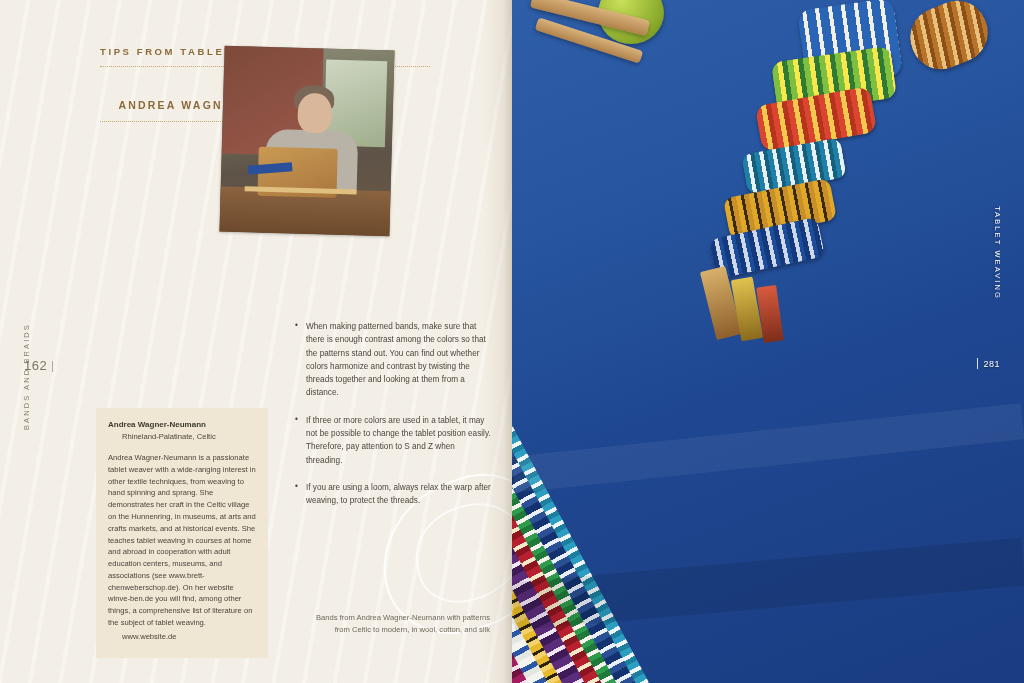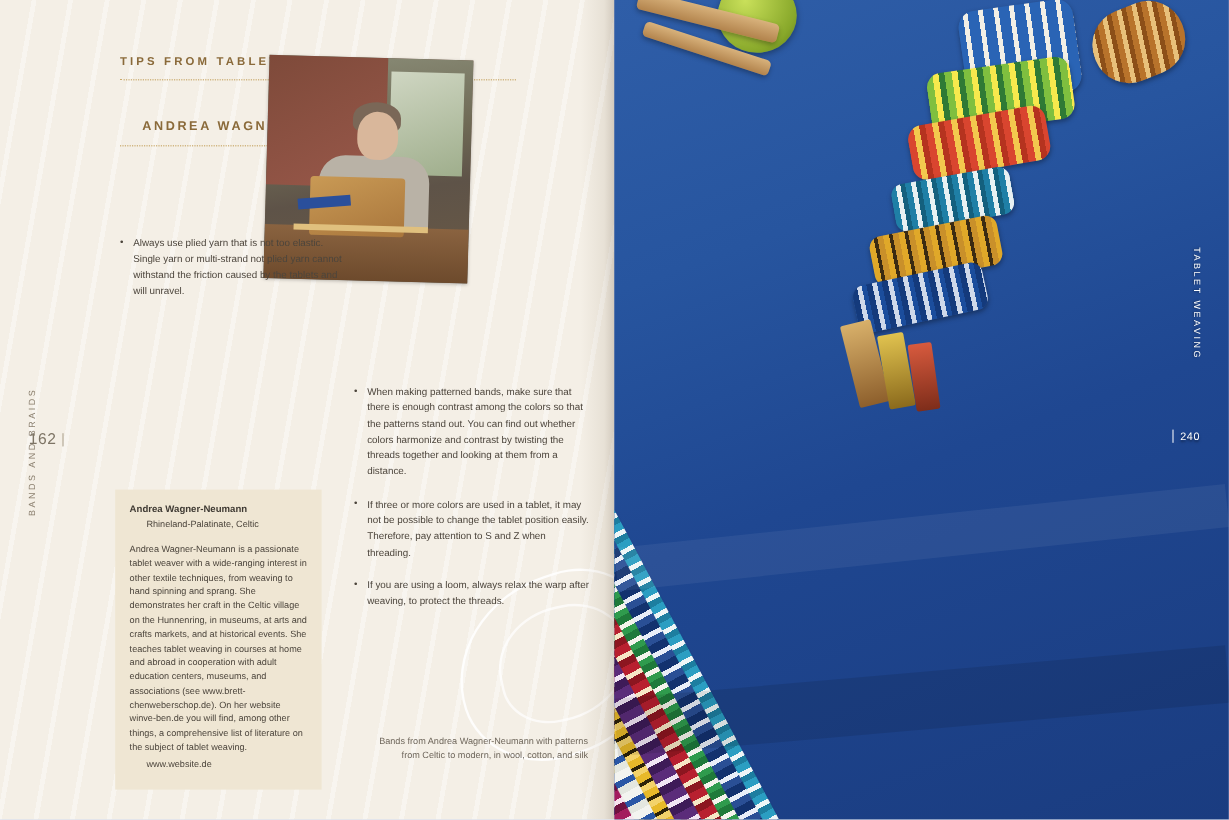--- a/index.html
+++ b/index.html
@@ -339,21 +339,20 @@
       <div class="person-body"></div>
       <div class="person-hair"></div>
       <div class="person-head"></div>
       <div class="table"></div>
       <div class="loom"></div>
       <div class="loom-bar"></div>
       <div class="blue-band"></div>
     </div>
 
     <div class="bullets">
-      <div class="bullet">Always use plied yarn that is not too elastic. Single yarn or multi-strand not plied yarn cannot withstand the friction caused by the tablets and will unravel.</div>
     </div>
 
     <div class="bullets-col2">
       <div class="bullet">When making patterned bands, make sure that there is enough contrast among the colors so that the patterns stand out. You can find out whether colors harmonize and contrast by twisting the threads together and looking at them from a distance.</div>
       <div class="bullet">If three or more colors are used in a tablet, it may not be possible to change the tablet position easily. Therefore, pay attention to S and Z when threading.</div>
       <div class="bullet">If you are using a loom, always relax the warp after weaving, to protect the threads.</div>
     </div>
 
     <div class="bio-box">
       <div class="bio-name">Andrea Wagner-Neumann</div>
@@ -397,17 +396,17 @@
     <div class="band" style="top:414px; height:26px; transform:rotate(62deg); background:repeating-linear-gradient(90deg,#d96a1c 0 6px,#fbe9cf 6px 10px,#a54a10 10px 15px);"></div>
     <div class="band" style="top:444px; height:34px; transform:rotate(62deg); background:repeating-linear-gradient(90deg,#7fa9dd 0 8px,#f0f4fb 8px 13px,#4f7ebd 13px 20px);"></div>
     <div class="band" style="top:482px; height:30px; transform:rotate(62deg); background:repeating-linear-gradient(90deg,#1b3f86 0 7px,#cfdcf2 7px 11px,#12305f 11px 17px);"></div>
     <div class="band" style="top:516px; height:28px; transform:rotate(62deg); background:repeating-linear-gradient(90deg,#8c1624 0 6px,#f4dfc6 6px 10px,#5e0c15 10px 15px);"></div>
 
     <div class="fold" style="left:0; top:430px; width:100%; height:36px; transform:rotate(-6deg);"></div>
     <div class="fold" style="left:0; top:560px; width:100%; height:48px; background:rgba(0,0,0,.10); transform:rotate(-5deg);"></div>
 
     <div class="side-running-head-r">TABLET WEAVING</div>
     <div class="folio-right">
-      <span class="rule"></span><span>240</span>
+      <span class="rule"></span><span>281</span>
     </div>
   </div>
 
 </div>
 
 </body></html>

